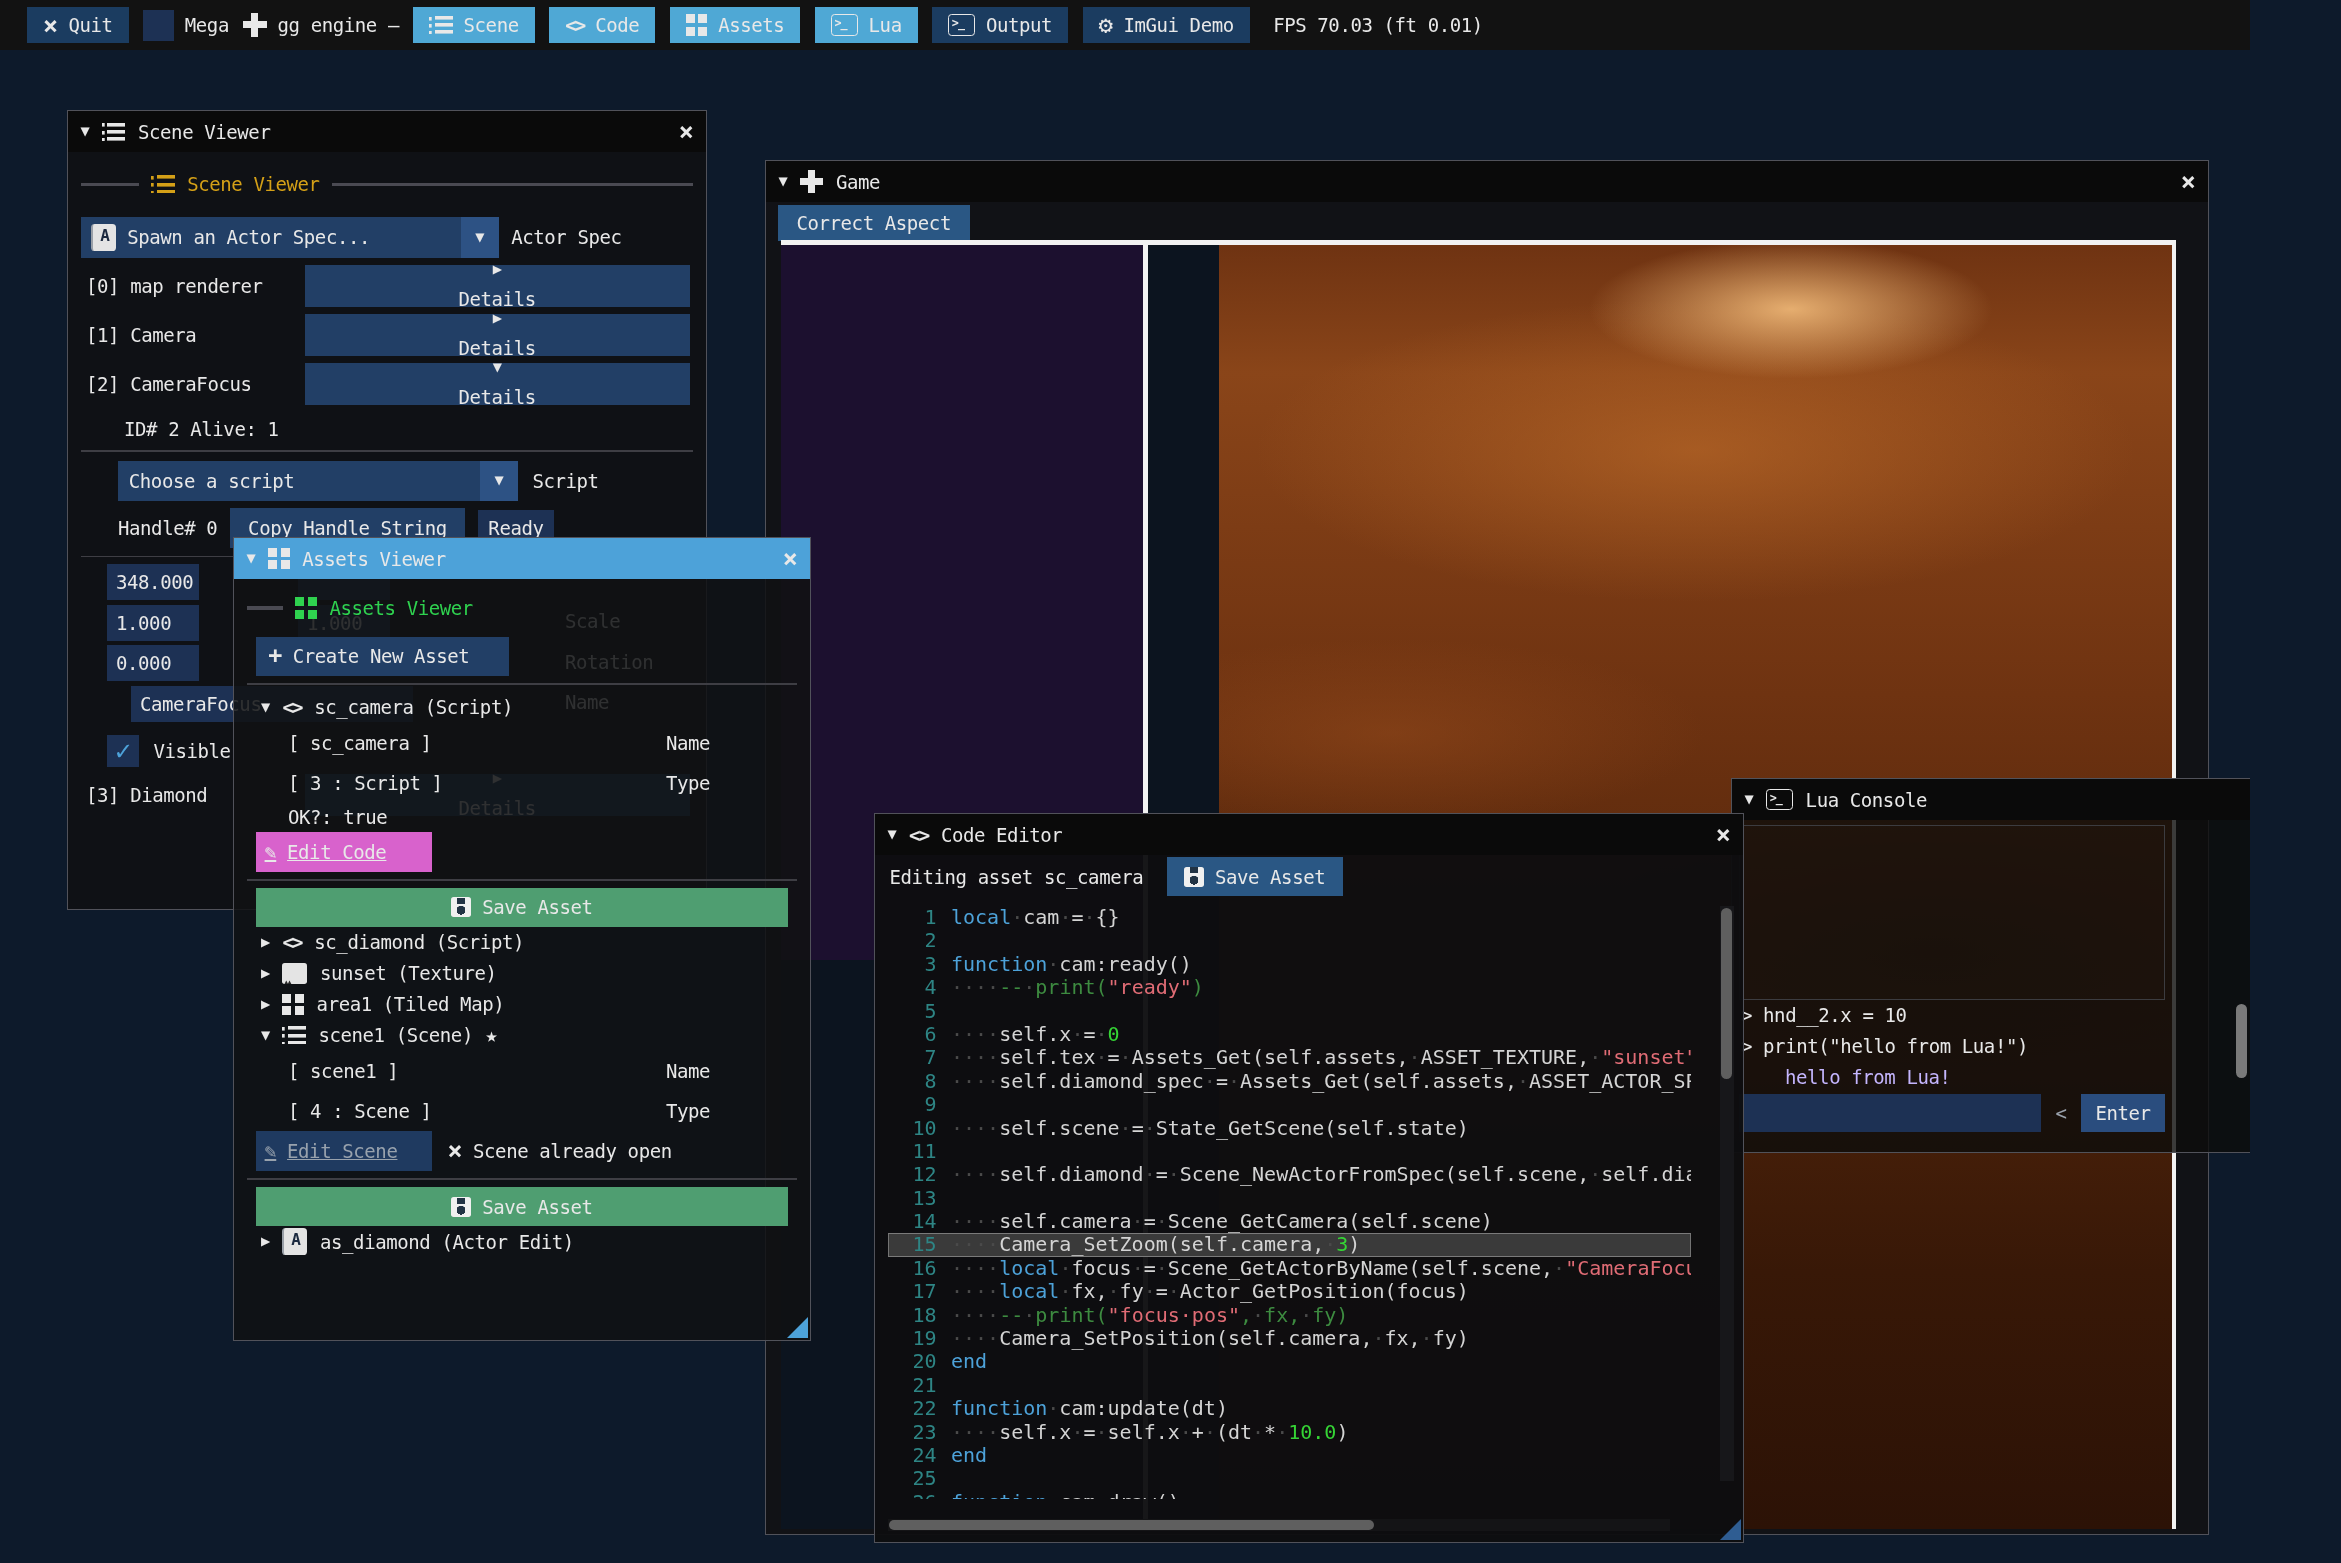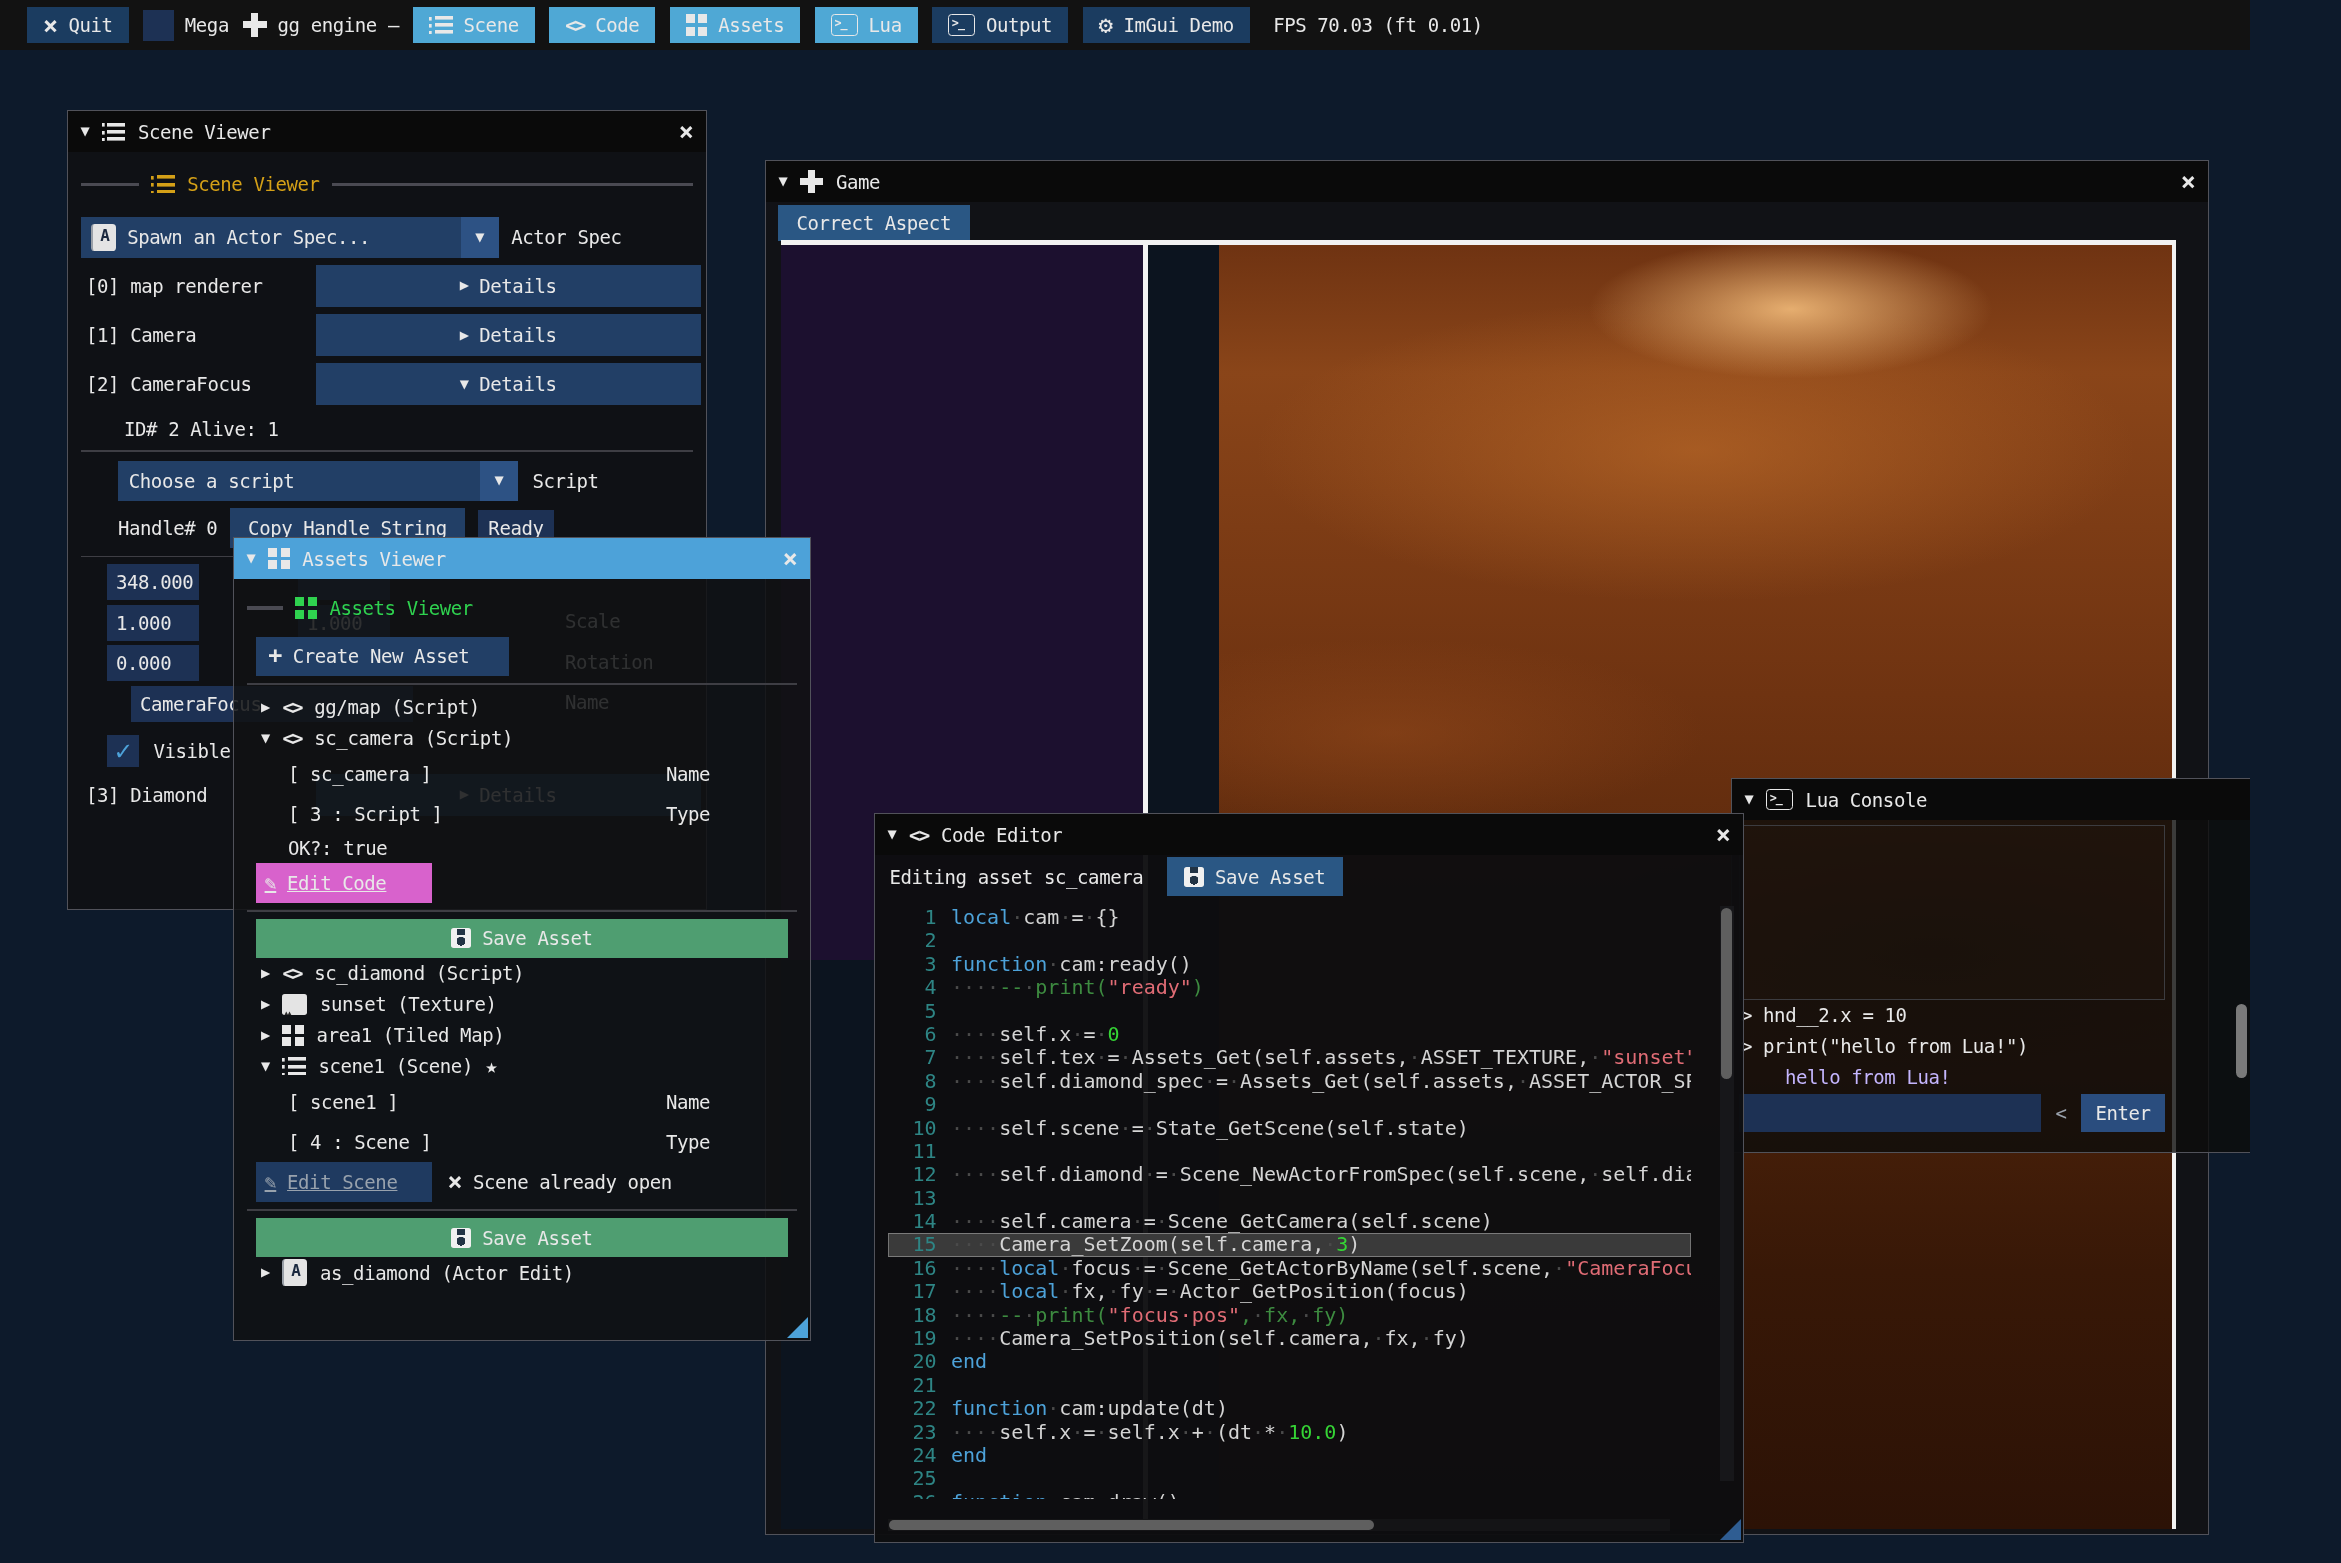--- a/index.html
+++ b/index.html
@@ -84,21 +84,21 @@
          display:flex;align-items:center;justify-content:center;}
   .input{background:#1d3154;height:36px;display:flex;align-items:center;padding:0 9px;
          box-sizing:border-box;overflow:hidden;white-space:nowrap;}
   
   #scene-win{left:67px;top:110px;width:640px;height:800px;z-index:1;}
   #scene-win .sep-title{margin-top:14.4px;height:36px;color:#d4a017;}
   .spawn-row{margin:14.4px 12.6px 0 12.6px;display:flex;align-items:center;gap:12.6px;}
   .spawn-row .combo{width:418px;}
   .sv-row{margin:7.2px 12.6px 0 12.6px;height:42px;display:flex;align-items:center;position:relative;}
   .sv-row .alabel{margin-left:5.4px;}
-  .sv-row .btn.details{position:absolute;left:235px;width:385px;height:42px;}
+  .sv-row .btn.details{position:absolute;left:224px;width:385px;height:42px;flex-direction:column;}
   .sv-id{margin:10.8px 0 0 56px;height:27px;line-height:27px;}
   .sv-combo2{margin:9px 12.6px 0 50px;display:flex;align-items:center;gap:14.4px;}
   .sv-combo2 .combo{width:400px;height:40px;}
   .sv-handle{margin:7.2px 12.6px 0 50px;height:40px;display:flex;align-items:center;gap:12.6px;}
   .sv-handle .btn{width:235px;height:40px;}
   .chip{background:#1d3154;height:36px;display:flex;align-items:center;padding:0 10.8px;}
   .field-row{margin:4.5px 12.6px 0 39px;height:36px;position:relative;}
   .field-row .input{position:absolute;top:0;width:92px;}
   .field-row .input.i0{left:0;} .field-row .input.i1{left:191px;}
   .field-row .input.wide{width:282px;margin-left:24px;}
@@ -388,25 +388,20 @@
     </div>
     <div class="create-row">
       <div class="btn">
         <span class="icon icon-plus"></span>
         <span>Create New Asset</span>
       </div>
     </div>
     <div class="asep"></div>
     <div id="asset-rows">
         <div class="tree-row">
-          <span class="icon icon-arrow-r"></span>
-          <span class="icon icon-code"></span>
-          <span>gg/map (Script)</span>
-        </div>
-        <div class="tree-row">
           <span class="icon icon-caret"></span>
           <span class="icon icon-code"></span>
           <span>sc_camera (Script)</span>
         </div>
         <div class="kv-row">
           <span>[ sc_camera ]</span>
           <span class="kv-label">Name</span>
         </div>
         <div class="kv-row">
           <span>[ 3 : Script ]</span>

